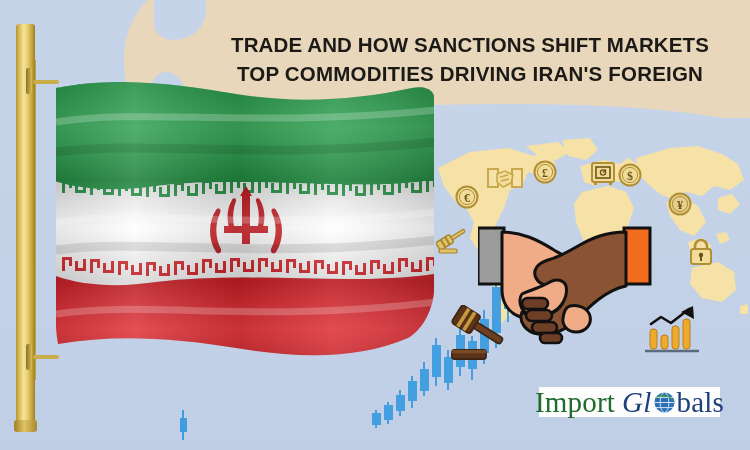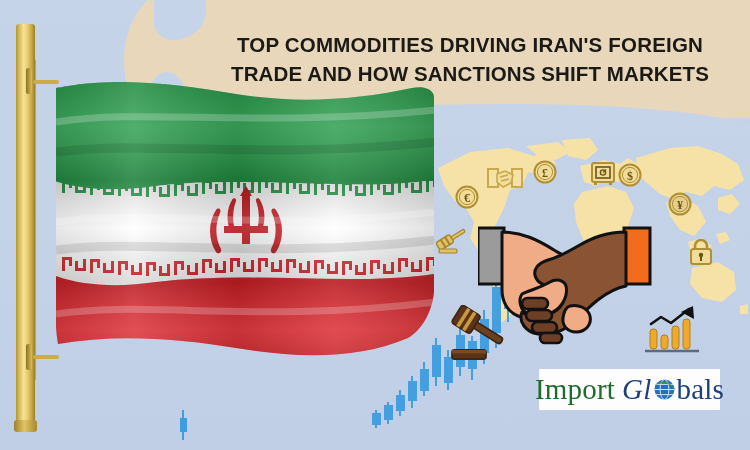--- a/index.html
+++ b/index.html
@@ -117,21 +117,21 @@
   .coin-yen{left:668px;top:192px;}
   .safe-icon{left:590px;top:160px;}
   .lock-icon{left:688px;top:238px;}
   .money-icon{left:487px;top:166px;}
   .gavel-small{left:436px;top:227px;}
   .gavel-big{left:449px;top:305px;}
   .growth-icon{left:643px;top:305px;}
 
   
   .logo{
-    position:absolute;left:539px;top:369px;width:181px;height:41px;
+    position:absolute;left:539px;top:387px;width:181px;height:30px;
     background:#fdfdfd;z-index:10;
     display:flex;align-items:center;justify-content:center;
   }
   .logo-text{
     font-family:"Liberation Serif", serif;
     font-size:29px;line-height:29px;
     white-space:nowrap;letter-spacing:.2px;
     display:flex;align-items:center;
   }
   .logo-import{color:#1f6b2c;font-weight:normal;}
@@ -498,22 +498,22 @@
       </g>
     </svg>
   </div>
 
   <div class="title-panel"></div>
   <div class="panel-blue-bite"></div>
   <div class="panel-blue-bite2"></div>
   <div class="panel-bottom-wave"></div>
 
   <div class="headline">
+    <span class="ln ln2">TRADE AND HOW SANCTIONS SHIFT MARKETS</span>
     <span class="ln ln1">TOP COMMODITIES DRIVING IRAN'S FOREIGN</span>
-    <span class="ln ln2">TRADE AND HOW SANCTIONS SHIFT MARKETS</span>
   </div>
 
   <div class="logo">
     <span class="logo-text">
       <span class="logo-import">Import</span>
       <span style="display:inline-block;width:7px"></span>
       <span class="logo-gl">Gl</span>
       <span class="logo-globe">
         <svg width="25" height="25" viewBox="0 0 25 25" xmlns="http://www.w3.org/2000/svg">
           <circle cx="12.5" cy="12.5" r="10" fill="#2b6fb5"></circle>

